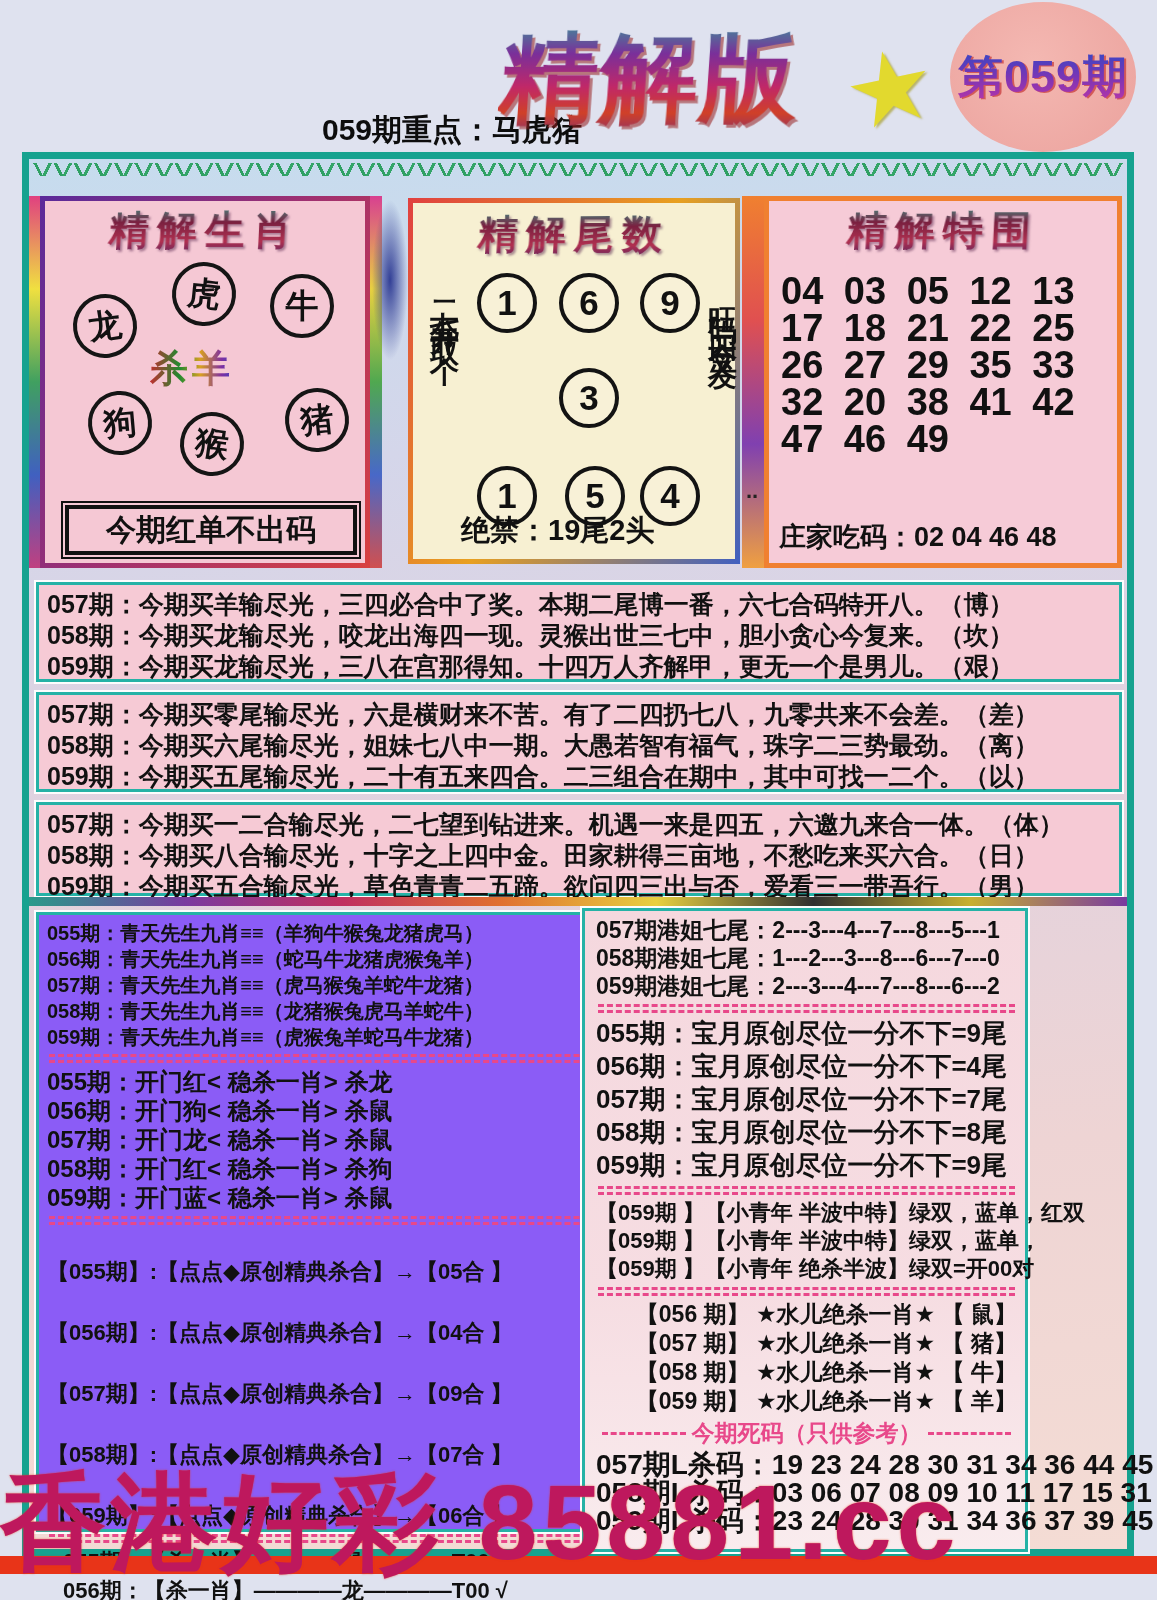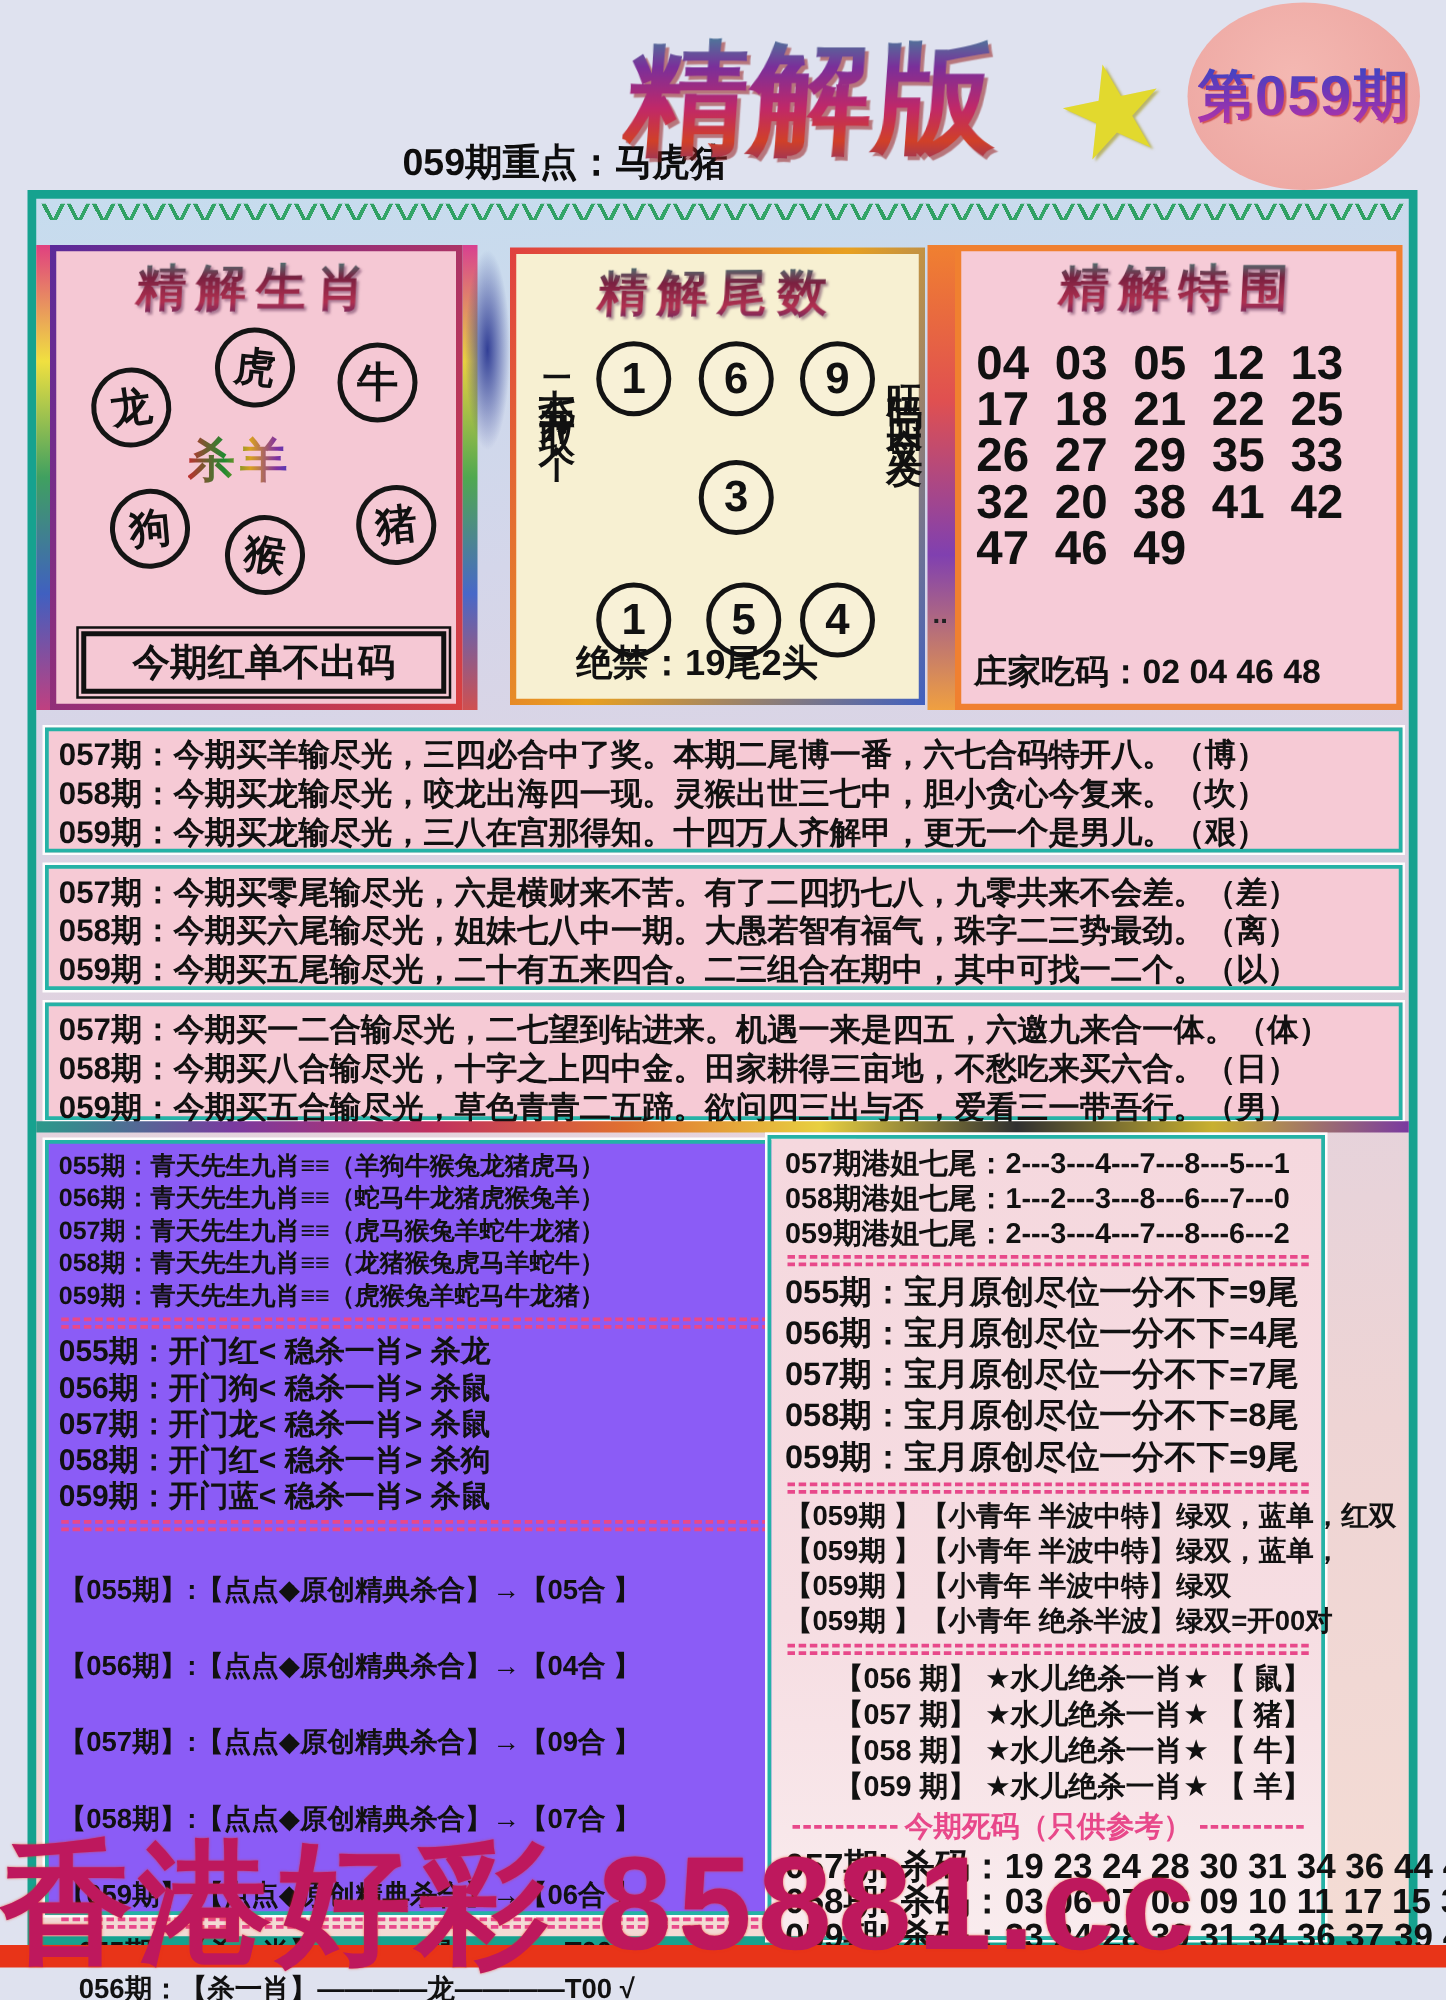--- a/index.html
+++ b/index.html
@@ -175,34 +175,33 @@
     <div class="lc3">【059期】:【点点◆原创精典杀合】→【06合 】</div>
     <div class="sep"></div>
     <div class="lc4">055期：【杀一肖】————鼠————T00 √</div>
     <div class="lc4">056期：【杀一肖】————龙————T00 √</div>
     <div class="lc4">057期：【杀一肖】————鼠————T00 √</div>
     <div class="lc4">058期：【杀一肖】————马————T00 √</div>
     <div class="lc4">059期：【杀一肖】____狗____T00 √</div>
     <div class="sep"></div>
   </div>
 
-  <div class="col" style="left:614px;top:908px;width:446px;height:644px;background:linear-gradient(180deg,#f5d8de 0%,#f6dde2 60%,#f9ecee 100%);padding-left:11px;">
+  <div class="col" style="left:582px;top:908px;width:446px;height:644px;background:linear-gradient(180deg,#f5d8de 0%,#f6dde2 60%,#f9ecee 100%);padding-left:11px;">
     <div class="rc1">057期港姐七尾：2---3---4---7---8---5---1</div>
     <div class="rc1">058期港姐七尾：1---2---3---8---6---7---0</div>
     <div class="rc1">059期港姐七尾：2---3---4---7---8---6---2</div>
     <div class="sep"></div>
     <div class="rc2">055期：宝月原创尽位一分不下=9尾</div>
     <div class="rc2">056期：宝月原创尽位一分不下=4尾</div>
     <div class="rc2">057期：宝月原创尽位一分不下=7尾</div>
     <div class="rc2">058期：宝月原创尽位一分不下=8尾</div>
     <div class="rc2">059期：宝月原创尽位一分不下=9尾</div>
     <div class="sep"></div>
     <div class="rc3">【059期 】【小青年 半波中特】绿双，蓝单，红双</div>
     <div class="rc3">【059期 】【小青年 半波中特】绿双，蓝单，</div>
-    <div class="rc3">【059期 】【小青年 半波中特】绿双</div>
     <div class="rc3" style="">【059期 】【小青年 绝杀半波】绿双=开00对</div>
     <div class="sep"></div>
     <div class="rc4">【056 期】 ★水儿绝杀一肖★ 【 鼠】</div>
     <div class="rc4">【057 期】 ★水儿绝杀一肖★ 【 猪】</div>
     <div class="rc4">【058 期】 ★水儿绝杀一肖★ 【 牛】</div>
     <div class="rc4">【059 期】 ★水儿绝杀一肖★ 【 羊】</div>
     <div class="death">
       <span class="dl"></span>
       <span>今期死码（只供参考）</span>
       <span class="dl"></span>

